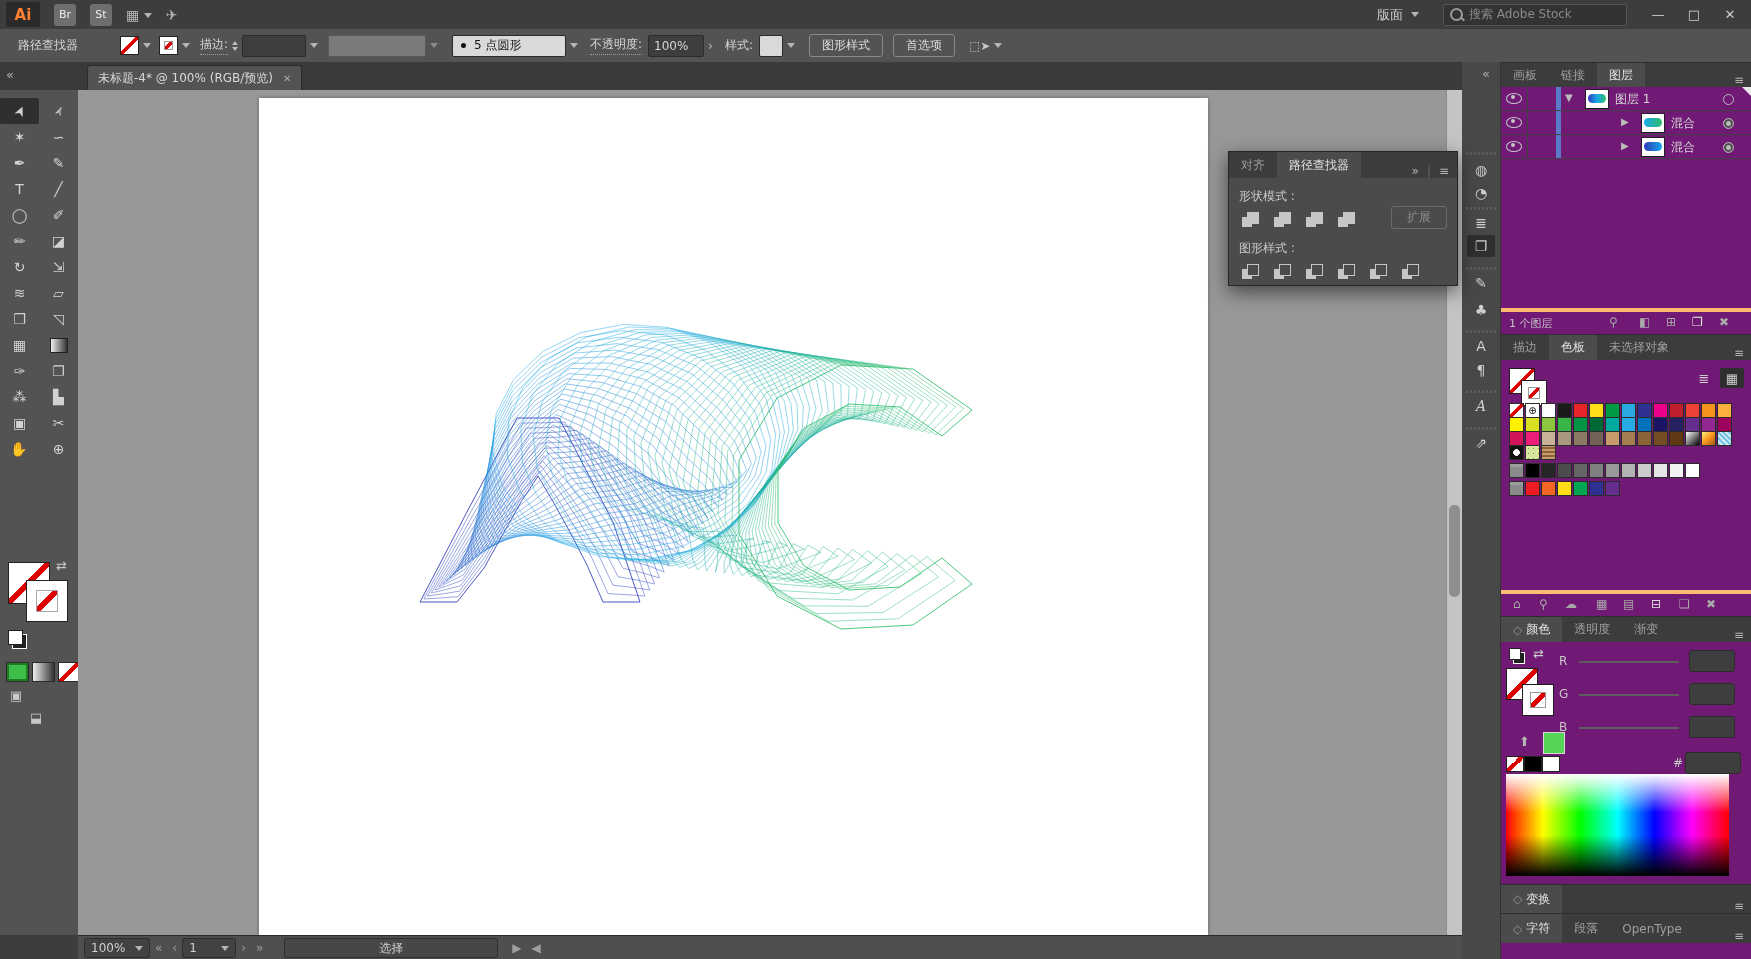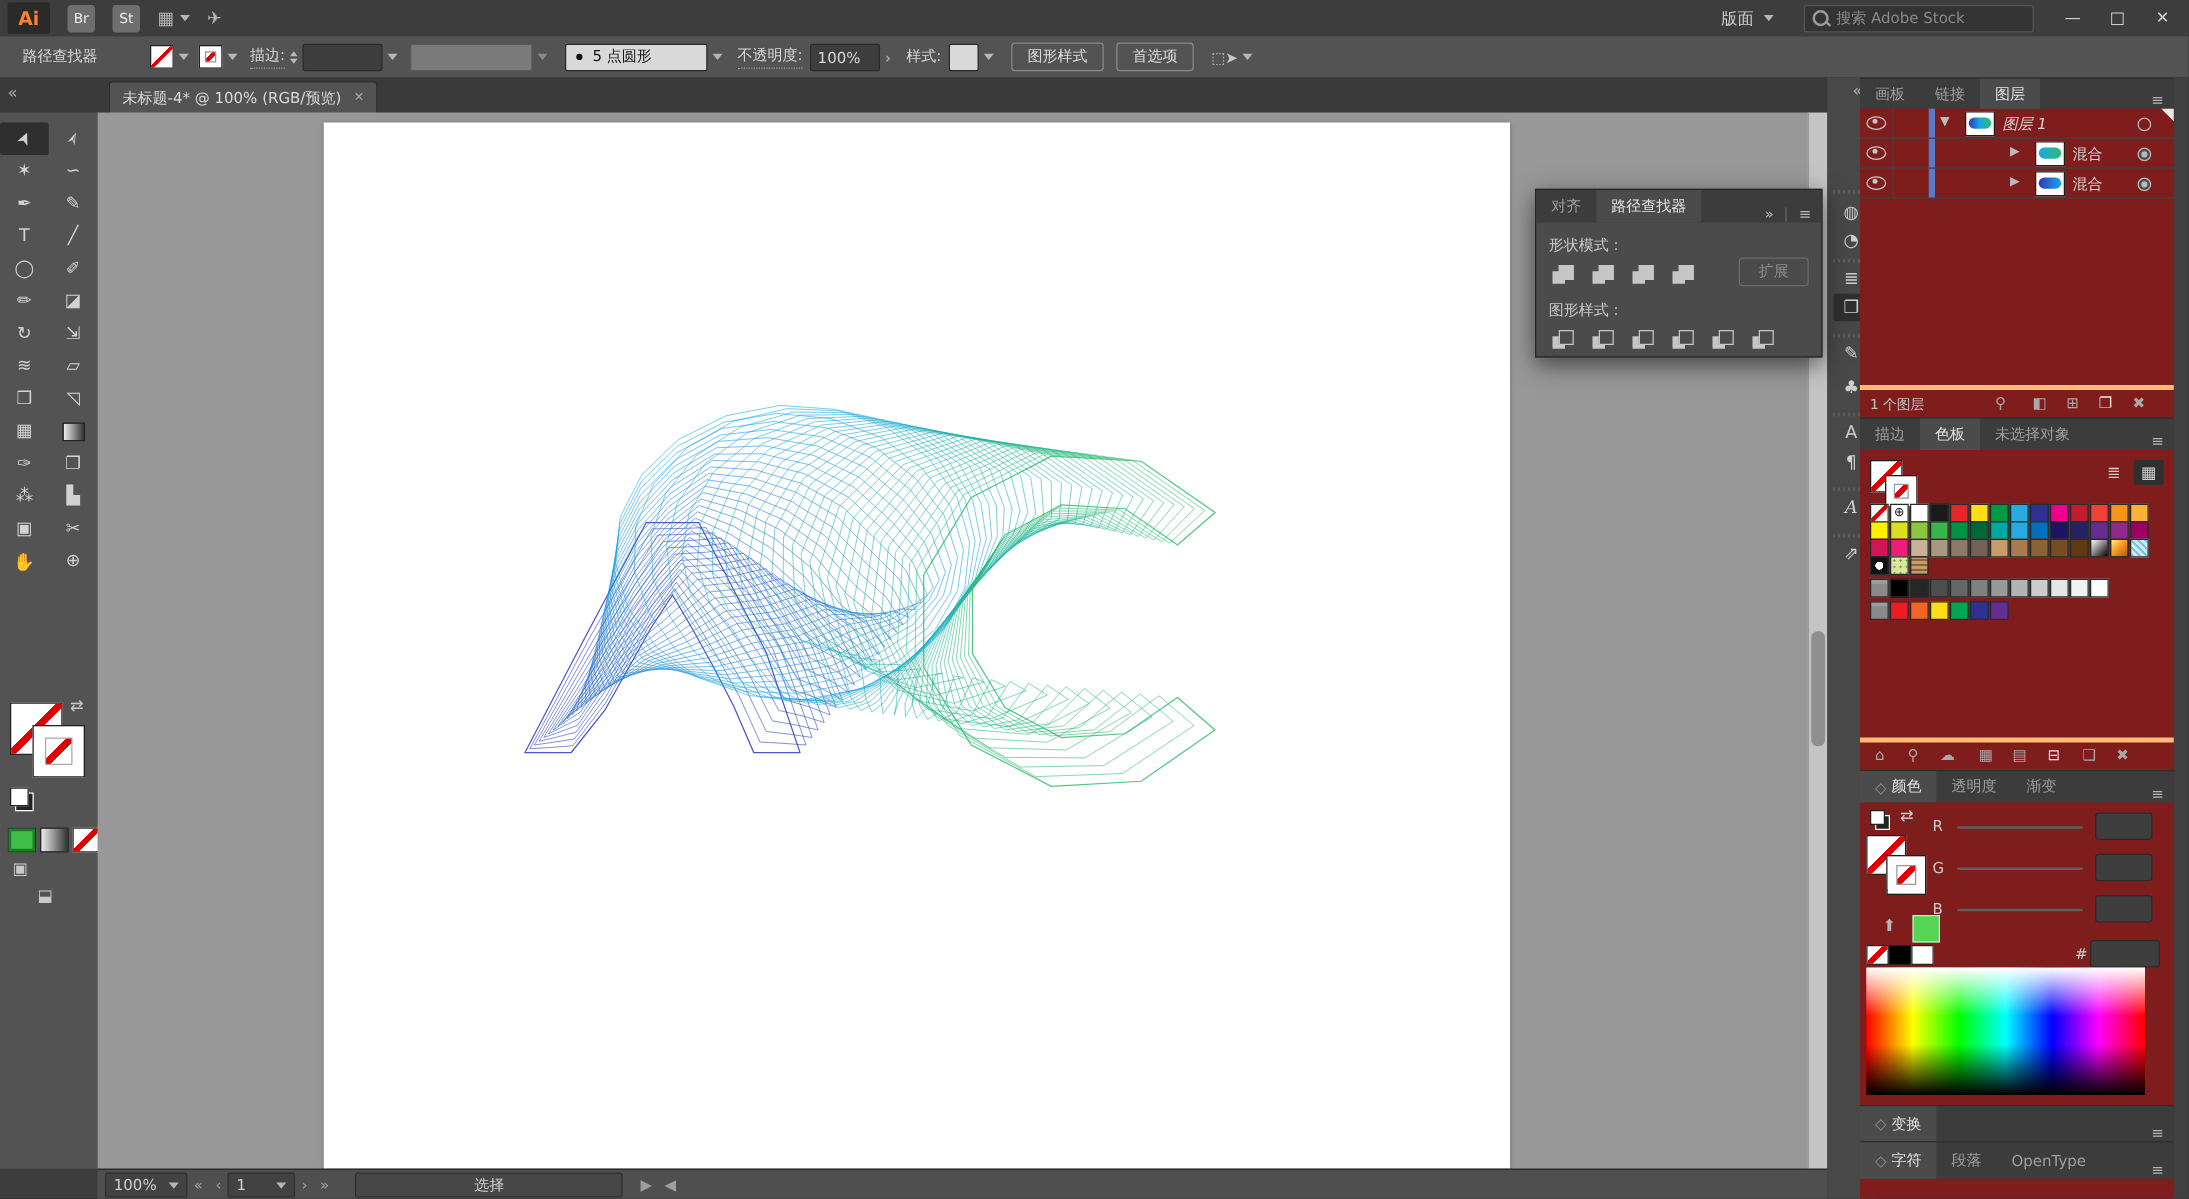--- a/index.html
+++ b/index.html
@@ -76,21 +76,21 @@
   .pfi::before{content:"";position:absolute;left:0;bottom:0;width:10px;height:10px;background:#c6c6c6;}
   .pfi::after{content:"";position:absolute;right:0;top:0;width:10px;height:10px;border:1px solid #c6c6c6;background:#4b4b4b;}
   .pfi.fill2::after{background:#c6c6c6;}
   #pf-expand{position:absolute;right:10px;top:54px;width:54px;height:21px;border:1px solid #6b6b6b;border-radius:3px;color:#8b8b8b;display:flex;align-items:center;justify-content:center;font-size:12px;}
   
   #dock{position:absolute;left:1462px;top:62px;width:289px;height:897px;background:#404040;}
   #icon-strip{position:absolute;left:0;top:0;width:38px;height:897px;background:#484848;border-right:1px solid #333;}
   .strip-ic{position:absolute;left:5px;width:28px;height:22px;display:flex;align-items:center;justify-content:center;color:#cfcfcf;font-size:14px;border-radius:2px;}
   .strip-ic.active{background:#2f2f2f;}
   .grip{position:absolute;left:4px;width:30px;height:3px;background:repeating-linear-gradient(90deg,#5c5c5c 0 2px,transparent 2px 4px);}
-  #panels{position:absolute;left:26px;top:0;width:251px;height:897px;background:#7f1d1d;}
+  #panels{position:absolute;left:39px;top:0;width:251px;height:897px;background:#701a75;}
   .tabrow{position:relative;background:#3c3c3c;display:flex;align-items:flex-end;font-size:12px;border-top:1px solid #2e2e2e;}
   .tabrow .ptab{height:100%;}
   
   #layer-rows .lrow{position:relative;height:23px;border-bottom:1px solid #424242;display:flex;align-items:center;}
   .eyec{width:26px;height:100%;border-right:1px solid #424242;display:flex;align-items:center;justify-content:center;}
   .eye{position:relative;width:14px;height:9px;border:1px solid #c6c6c6;border-radius:50%;}
   .eye::after{content:"";position:absolute;left:4px;top:1px;width:4px;height:4px;border-radius:50%;background:#c6c6c6;}
   .lbar{position:absolute;left:55px;top:0;width:5px;height:100%;background:#5b79c9;}
   .lchv{position:absolute;color:#bbb;font-size:10px;top:5px;}
   .lthumb{position:absolute;top:2px;width:22px;height:18px;background:#fff;border:1px solid #1f1f1f;}
@@ -502,21 +502,21 @@
       <div id="layer-rows">
         <div class="lrow">
           <span class="eyec">
               <span class="eye"></span>
             </span>
           <span class="lbar"></span>
           <span class="lchv" style="left:64px;">▼</span>
           <span class="lthumb t1" style="left:84px;">
               <i></i>
             </span>
-          <span class="lname" style="left:114px;font-style:italic;">图层 1</span>
+          <span class="lname" style="left:114px;">图层 1</span>
           <span class="ltarget"></span>
           <span class="lcorner"></span>
         </div>
         <div class="lrow">
           <span class="eyec">
               <span class="eye"></span>
             </span>
           <span class="lbar"></span>
           <span class="lchv" style="left:120px;">▶</span>
           <span class="lthumb t2" style="left:140px;">

